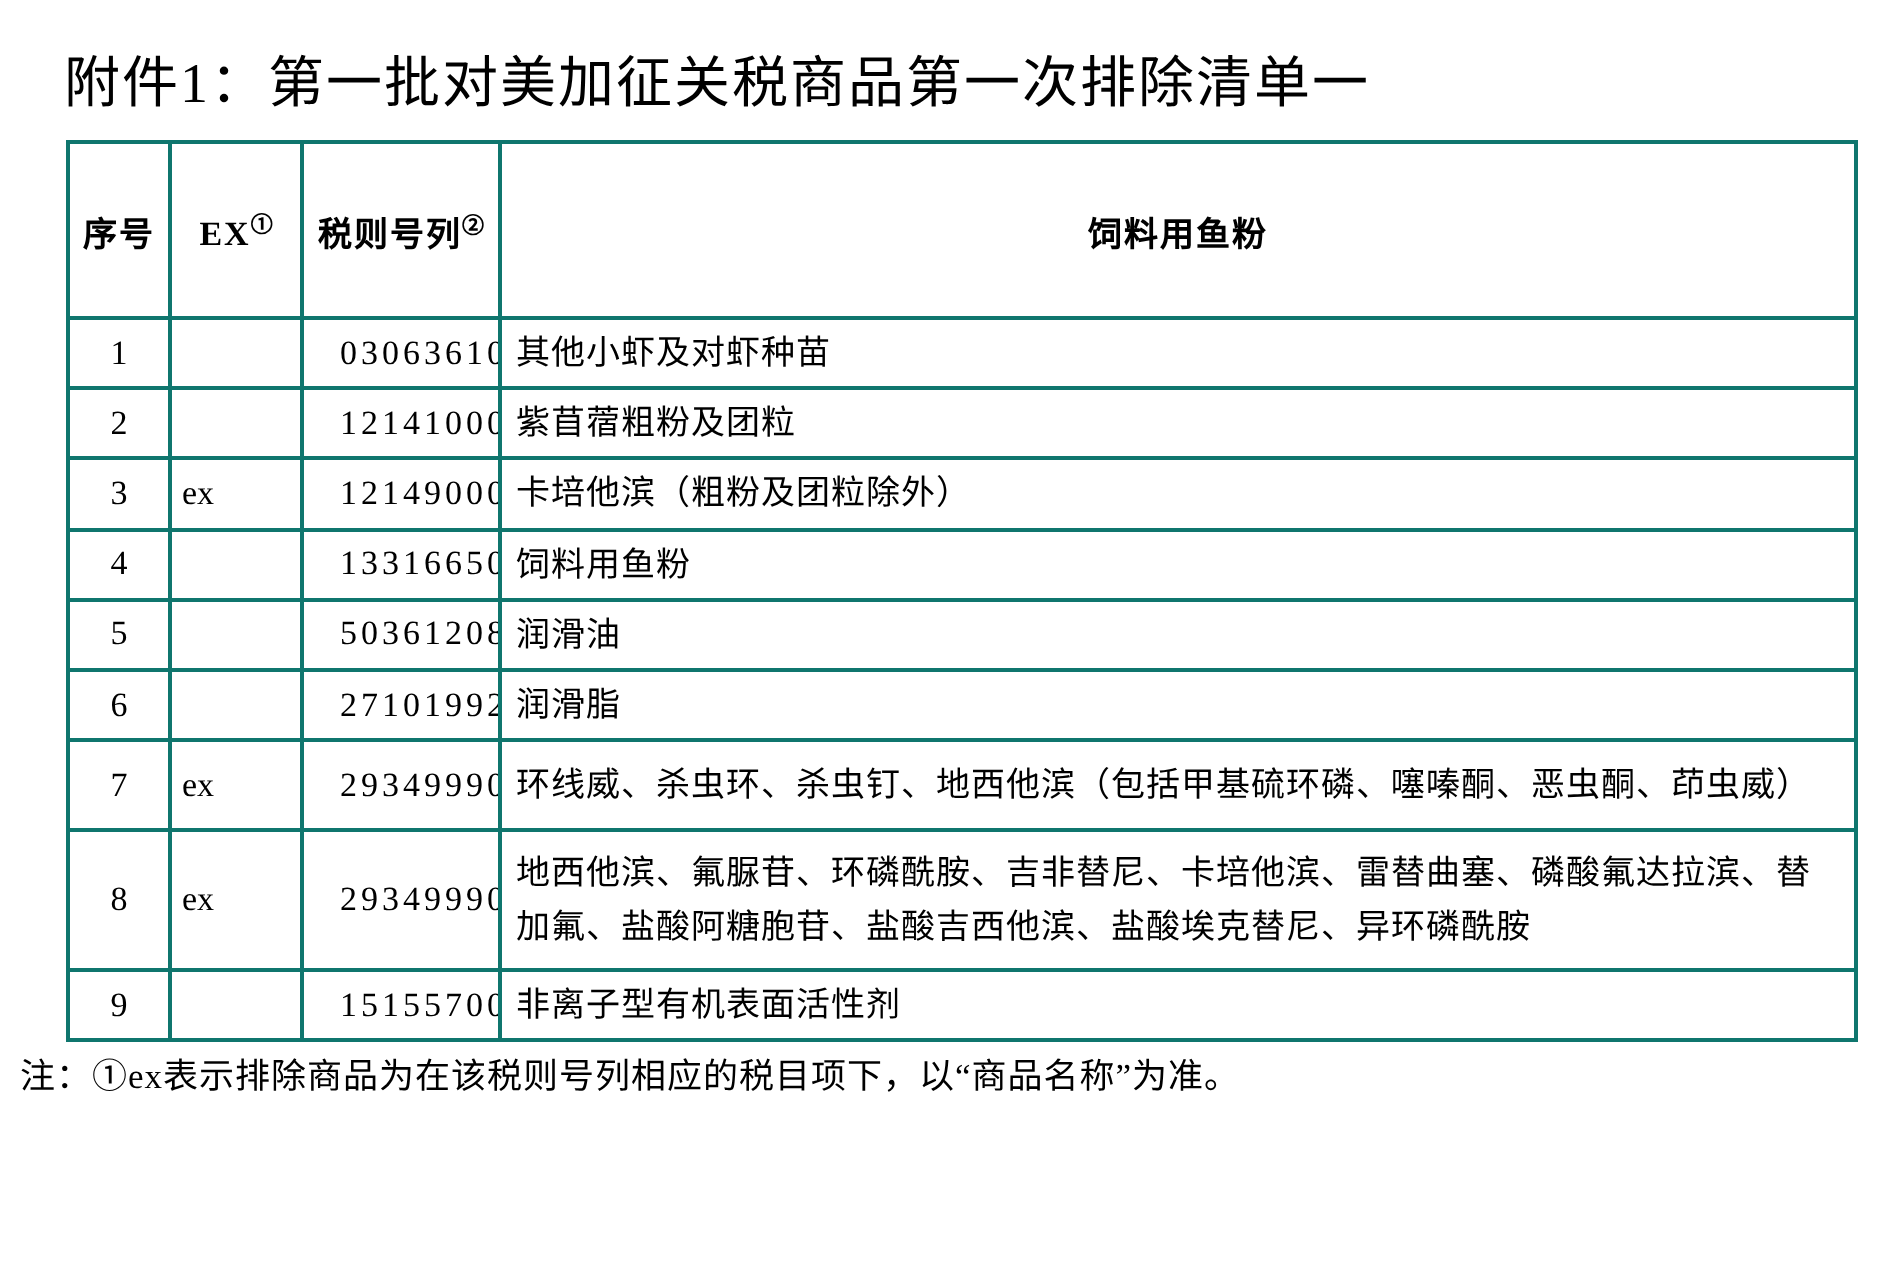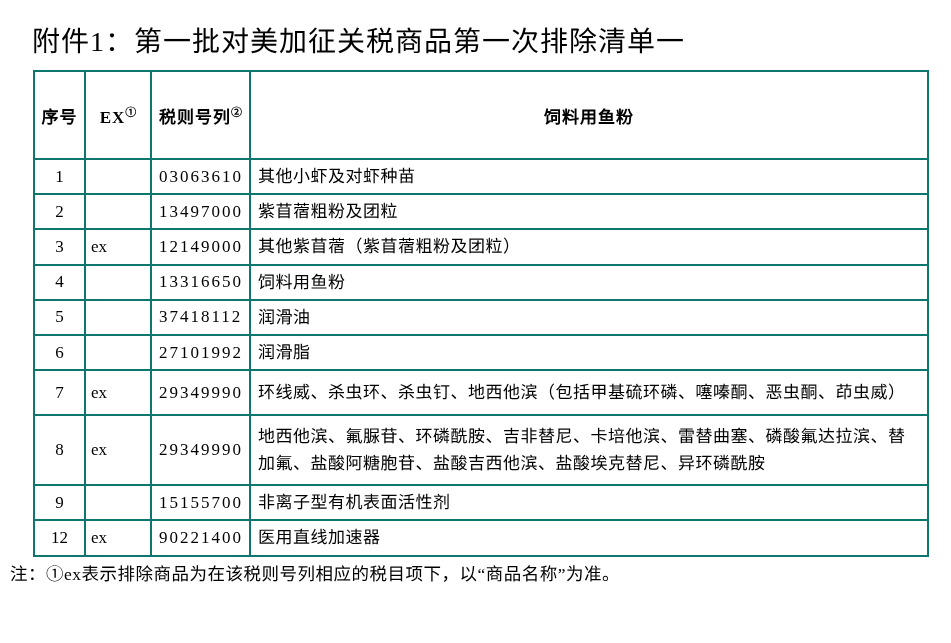--- a/index.html
+++ b/index.html
@@ -47,21 +47,21 @@
   }
   .exclusion-table thead th sup {
     font-size: 11px;
     letter-spacing: 0;
   }
   .exclusion-table tbody tr { height: 33px; }
   .exclusion-table tbody tr.row-tall   { height: 45px; }
   .exclusion-table tbody tr.row-double { height: 70px; }
   td.c-no   { text-align: center; }
   td.c-ex   { text-align: left; padding-left: 5px;  font-family: "Liberation Serif", "DejaVu Serif", serif; }
-  td.c-code { text-align: left; padding-left: 7px; letter-spacing: 2px; }
+  td.c-code { text-align: left; padding-left: 18px; letter-spacing: 2px; }
   td.c-name { text-align: left; padding: 3px 6px 3px 7px; line-height: 1.6; letter-spacing: 0.5px; }
   .notes {
     display: flex;
     align-items: flex-start;
     margin: 5px 0 0 10px;
     font-size: 17.5px;
     line-height: 1.45;
     letter-spacing: 0.5px;
   }
   .notes .notes-prefix { white-space: nowrap; }
@@ -100,39 +100,39 @@
     <tbody>
       <tr>
         <td class="c-no">1</td>
         <td class="c-ex"></td>
         <td class="c-code">03063610</td>
         <td class="c-name">其他小虾及对虾种苗</td>
       </tr>
       <tr>
         <td class="c-no">2</td>
         <td class="c-ex"></td>
-        <td class="c-code">13497000</td>
+        <td class="c-code">12141000</td>
         <td class="c-name">紫苜蓿粗粉及团粒</td>
       </tr>
       <tr>
         <td class="c-no">3</td>
         <td class="c-ex">ex</td>
         <td class="c-code">12149000</td>
-        <td class="c-name">其他紫苜蓿（紫苜蓿粗粉及团粒）</td>
+        <td class="c-name">卡培他滨（粗粉及团粒除外）</td>
       </tr>
       <tr>
         <td class="c-no">4</td>
         <td class="c-ex"></td>
         <td class="c-code">13316650</td>
         <td class="c-name">饲料用鱼粉</td>
       </tr>
       <tr>
         <td class="c-no">5</td>
         <td class="c-ex"></td>
-        <td class="c-code">37418112</td>
+        <td class="c-code">50361208</td>
         <td class="c-name">润滑油</td>
       </tr>
       <tr>
         <td class="c-no">6</td>
         <td class="c-ex"></td>
         <td class="c-code">27101992</td>
         <td class="c-name">润滑脂</td>
       </tr>
       <tr class="row-tall">
         <td class="c-no">7</td>
@@ -145,26 +145,20 @@
         <td class="c-ex">ex</td>
         <td class="c-code">29349990</td>
         <td class="c-name">地西他滨、氟脲苷、环磷酰胺、吉非替尼、卡培他滨、雷替曲塞、磷酸氟达拉滨、替加氟、盐酸阿糖胞苷、盐酸吉西他滨、盐酸埃克替尼、异环磷酰胺</td>
       </tr>
       <tr>
         <td class="c-no">9</td>
         <td class="c-ex"></td>
         <td class="c-code">15155700</td>
         <td class="c-name">非离子型有机表面活性剂</td>
       </tr>
-      <tr>
-        <td class="c-no">12</td>
-        <td class="c-ex">ex</td>
-        <td class="c-code">90221400</td>
-        <td class="c-name">医用直线加速器</td>
-      </tr>
     </tbody>
   </table>
 
   <div class="notes">
     <span class="notes-prefix">注：</span>
     <div class="notes-lines">
       <div>①ex表示排除商品为在该税则号列相应的税目项下，以“商品名称”为准。</div>
 
     </div>
   </div>

